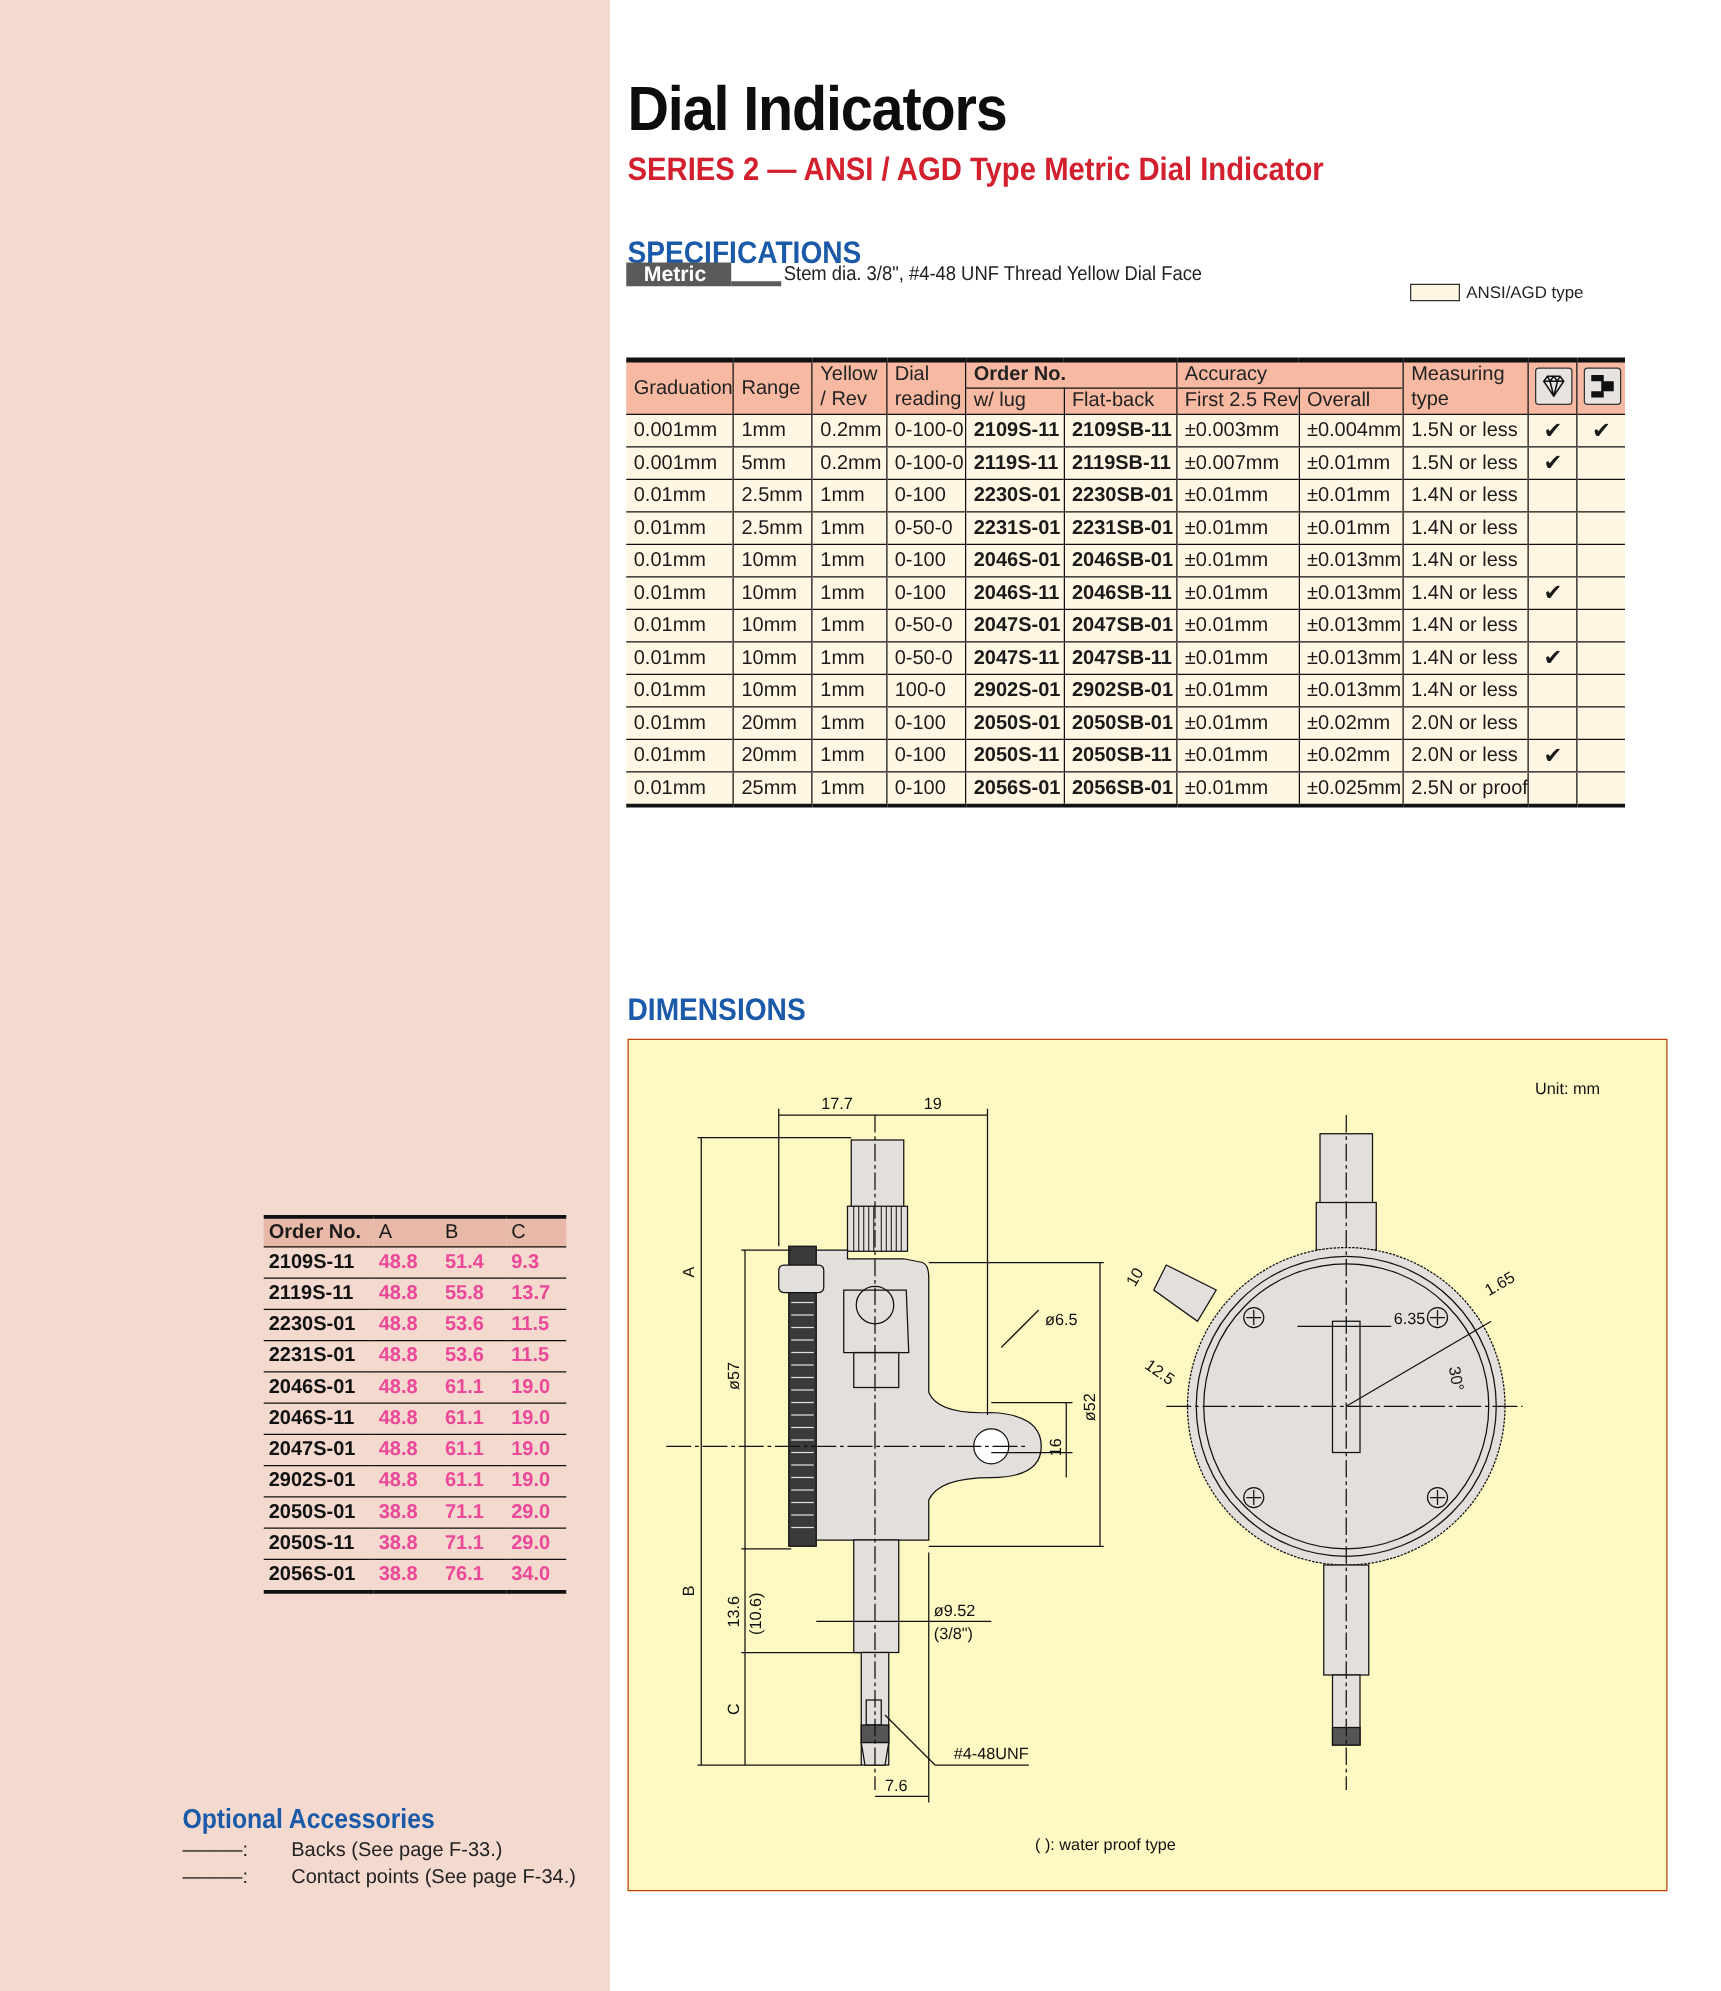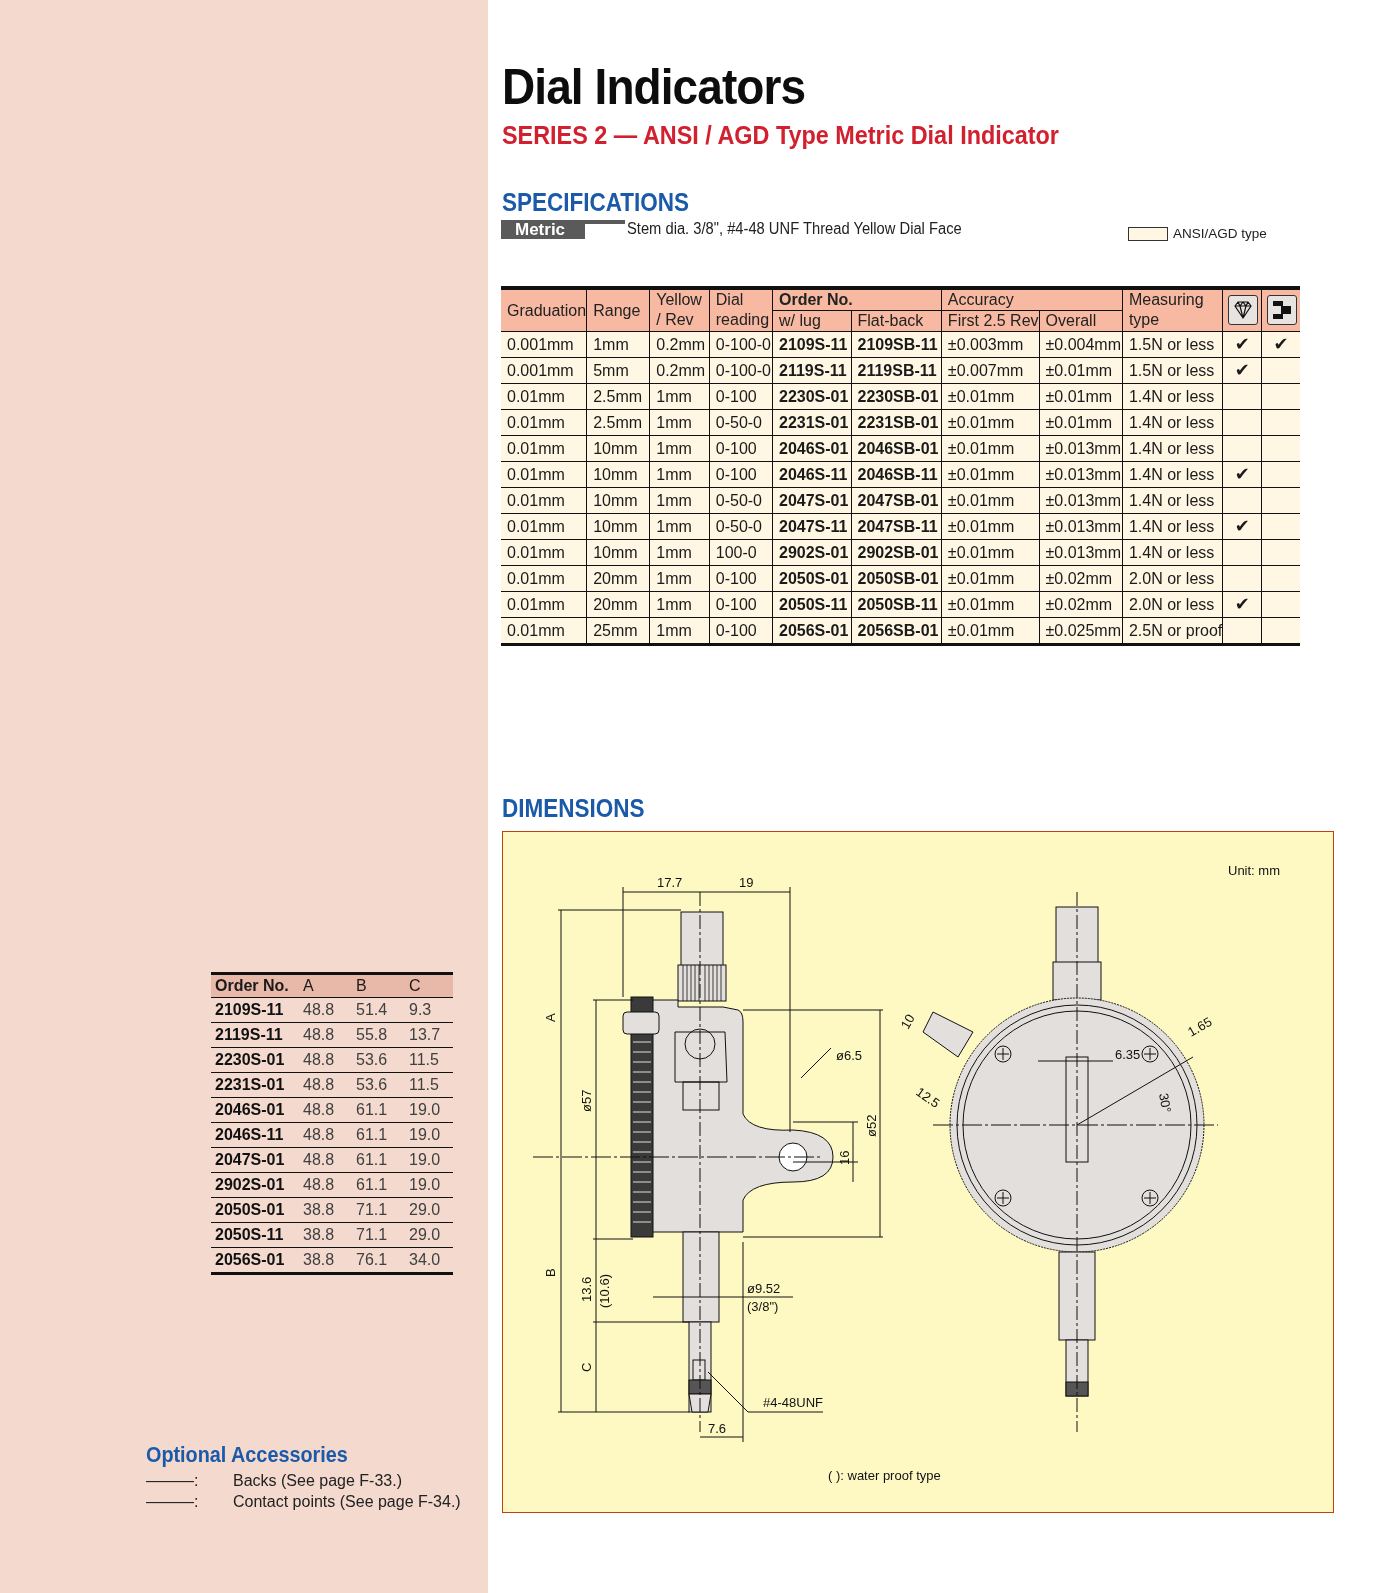--- a/index.html
+++ b/index.html
@@ -1,21 +1,21 @@
 <!DOCTYPE html>
 <html><head>
 <meta charset="utf-8">
 <style>
   html, body { margin:0; padding:0; }
   body { width:1377px; height:1593px; position:relative; background:#ffffff; font-family:"Liberation Sans", sans-serif; color:#1a1a1a; overflow:hidden; }
   .sidebar { position:absolute; left:0; top:0; width:488px; height:1593px; background:#f3d9ce; }
   .title { position:absolute; left:502px; top:58px; font-size:50px; font-weight:bold; letter-spacing:-1px; color:#0d0d0d; font-family:"Liberation Sans", sans-serif; transform:scaleX(0.92); transform-origin:left; white-space:nowrap; }
   .subtitle { position:absolute; left:502px; top:120px; font-size:26px; font-weight:bold; color:#d3202f; transform:scaleX(0.9); transform-origin:left; white-space:nowrap; }
   .section-h { position:absolute; left:502px; font-size:25px; font-weight:bold; color:#1a5aa8; transform:scaleX(0.9); transform-origin:left; white-space:nowrap; }
-  .metric-bar { position:absolute; left:501px; top:220px; height:19px; display:flex; align-items:flex-start; }
+  .metric-bar { position:absolute; left:501px; top:210px; height:19px; display:flex; align-items:flex-end; }
   .metric-tag { background:#5a5a5a; color:#fff; font-weight:bold; font-size:17px; padding:0 12px 0 14px; height:19px; line-height:20px; width:58px; }
   .metric-line { width:40px; height:4px; background:#5a5a5a; margin-bottom:0; }
   .metric-desc { font-size:16px; color:#222; margin-left:2px; transform:scaleX(0.92); transform-origin:left; white-space:nowrap; line-height:18px; }
   .legend { position:absolute; left:1128px; top:226px; display:flex; align-items:flex-end; font-size:13.5px; color:#222; }
   .legend-swatch { width:38px; height:12px; border:1px solid #333; background:#fff7e3; margin-right:5px; }
   table.spec { position:absolute; left:501px; top:250px; width:799px; border-collapse:collapse; font-size:16px;margin-top:36px; }
   table.spec th, table.spec td { border-left:1px solid #111; border-right:1px solid #111; padding:0 0 0 6px; text-align:left; white-space:nowrap; font-weight:normal; }
   table.spec th:first-child, table.spec td:first-child { border-left:none; }
   table.spec th:last-child, table.spec td:last-child { border-right:none; }
   table.spec thead tr:first-child th { border-top:4px solid #111; }
@@ -25,21 +25,21 @@
   table.spec tbody td { background:#fff7e3; height:25px; border-top:1px solid #111; line-height:25px; }
   table.spec tbody tr:last-child td { border-bottom:3px solid #111; }
   table.spec tbody td.ord { font-weight:bold; }
   table.spec td.chk { text-align:center; padding:0; font-size:18px; }
   .icon-box { display:inline-block; width:28px; height:28px; border:1.5px solid #333; border-radius:3px; background:#e6e3e1; margin:2px 0 0 -1px; }
   .dimbox { position:absolute; left:502px; top:831px; width:830px; height:680px; border:1px solid #c2410c; background:#fef9c3; }
   .dim-tbl { position:absolute; left:211px; top:972px; width:242px; border-collapse:collapse; font-size:16px; }
   .dim-tbl th, .dim-tbl td { text-align:left; padding:0 0 0 4px; white-space:nowrap; }
   .dim-tbl thead th { background:#e8b8a8; border-top:3px solid #111; font-weight:normal; height:22px; }
   .dim-tbl thead th:first-child { font-weight:bold; }
-  .dim-tbl tbody td { border-top:1px solid #111; height:24px; color:#404040; }
+  .dim-tbl tbody td { border-top:1px solid #111; height:24px; color:#ec4899;font-weight:bold; }
   .dim-tbl tbody td.ord { font-weight:bold; color:#111; }
   .dim-tbl tbody tr:last-child td { border-bottom:3px solid #111; }
   .acc-h { position:absolute; left:146px; top:1442px; font-size:22px; font-weight:bold; color:#1a5aa8; transform:scaleX(0.9); transform-origin:left; white-space:nowrap; }
   .acc-item { position:absolute; left:146px; font-size:16px; color:#222; display:flex; }
   .acc-item .dash { width:87px; }
 </style>
 </head>
 <body>
 
 <div class="sidebar"></div>

